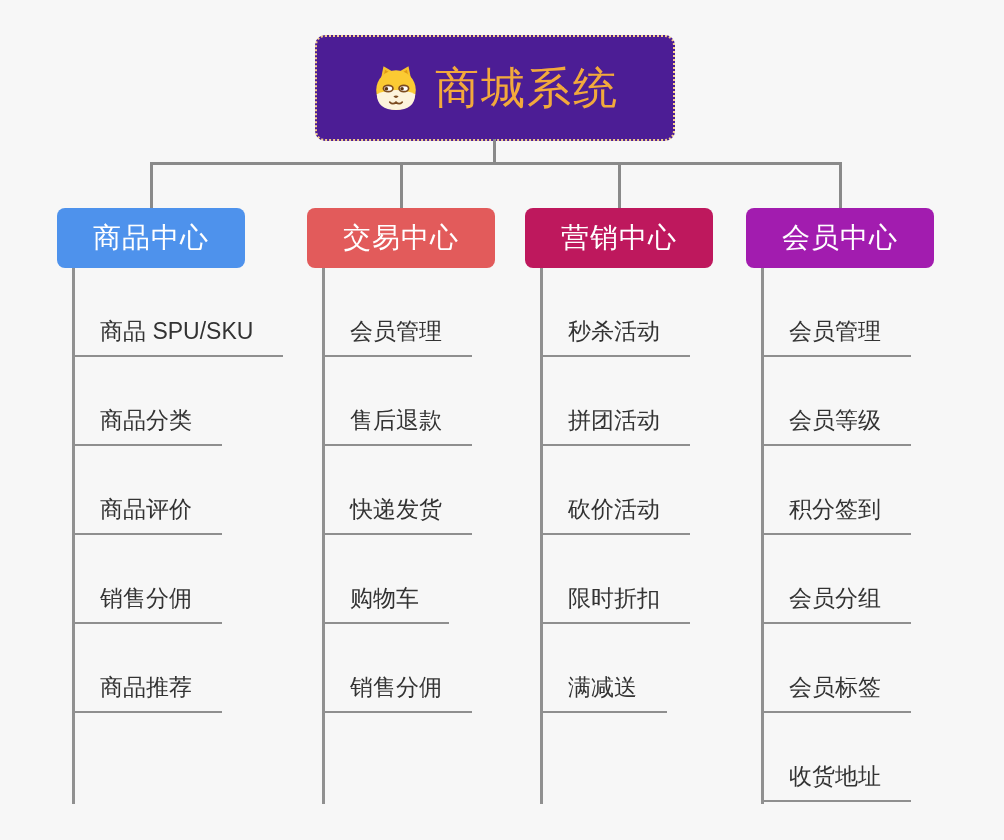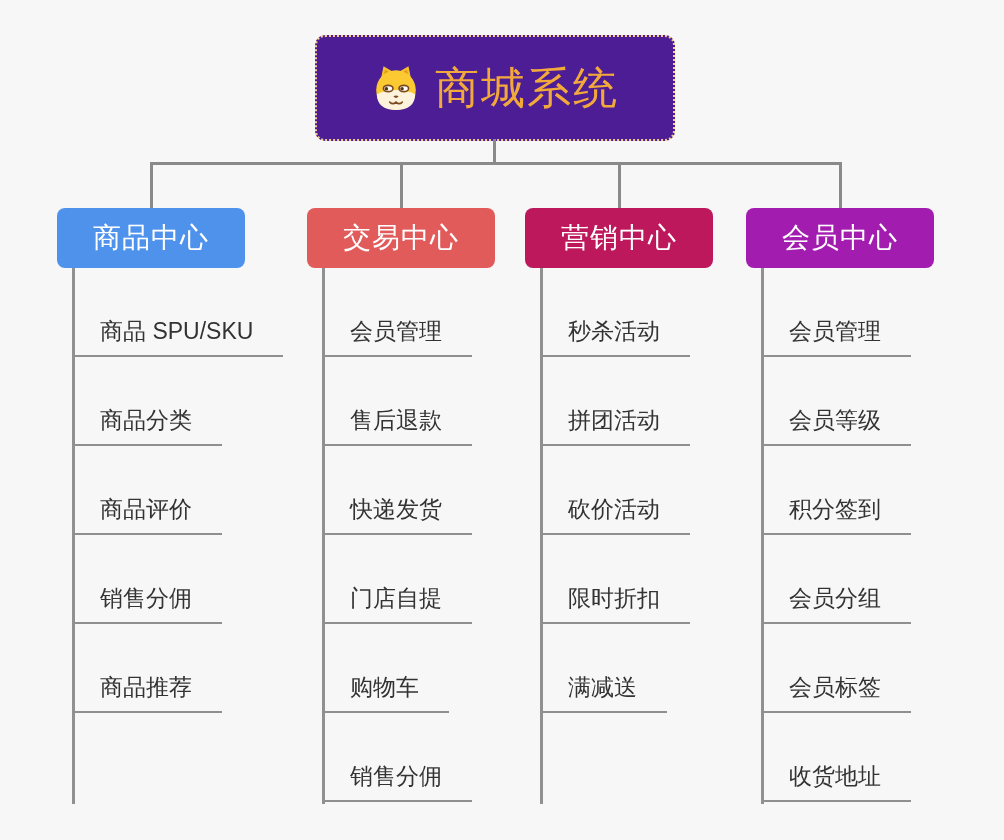--- a/index.html
+++ b/index.html
@@ -131,23 +131,20 @@
       <div class="item-row">
         <span class="item-label">会员管理</span>
       </div>
       <div class="item-row">
         <span class="item-label">售后退款</span>
       </div>
       <div class="item-row">
         <span class="item-label">快递发货</span>
       </div>
       <div class="item-row">
-        <span class="item-label">门店自提</span>
-      </div>
-      <div class="item-row">
         <span class="item-label">购物车</span>
       </div>
       <div class="item-row">
         <span class="item-label">销售分佣</span>
       </div>
     </div>
     <div class="branch-box" style="left: 525px; background: #be185d;">
       <span>营销中心</span>
     </div>
     <div class="items" style="left: 540px;">

